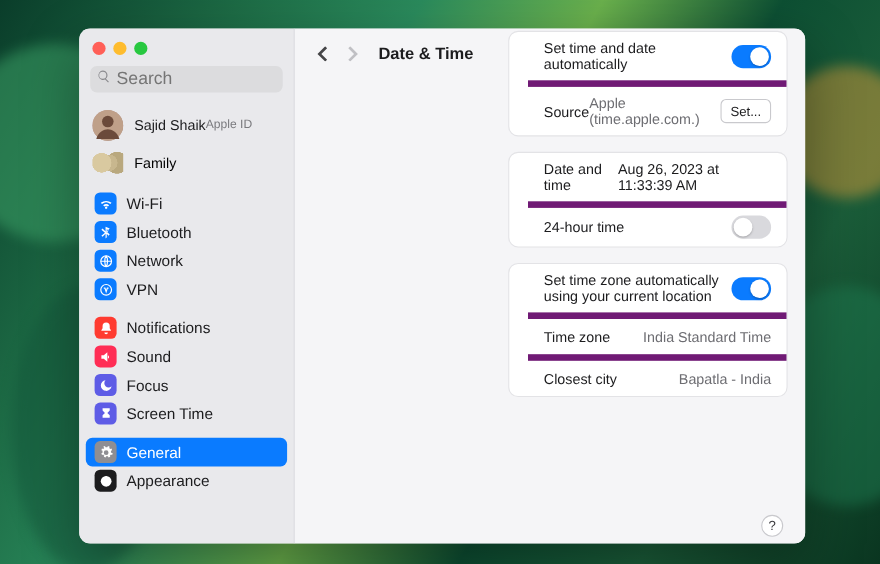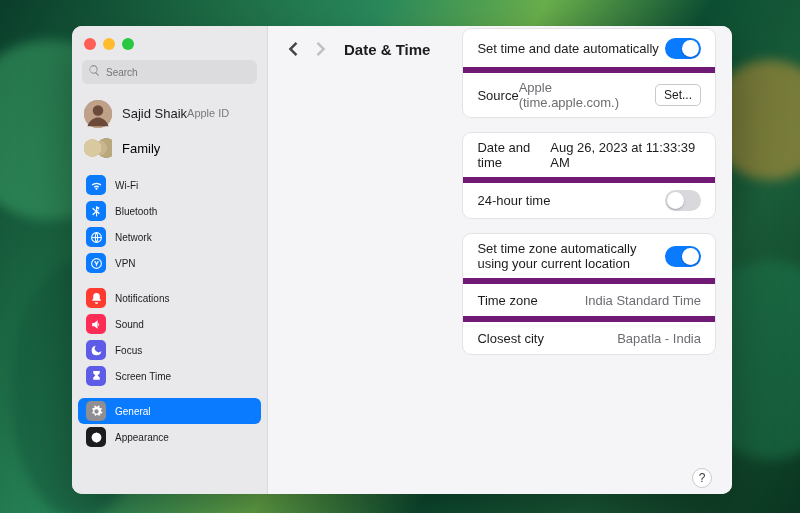--- a/index.html
+++ b/index.html
@@ -44,21 +44,21 @@
     height: 24px;
     background: #dcdcde;
     border-radius: 6px;
     display:flex; align-items:center;
     padding: 0 6px;
     gap:5px;
   }
   .search svg { width:13px; height:13px; }
   .search input {
     border:none; background:transparent; outline:none;
-    font-size: 10px; color:#6b6b70; width:100%;
+    font-size: 16px; color:#6b6b70; width:100%;
   }
 
   .user-row, .family-row {
     display:flex; align-items:center; gap:10px;
     padding: 6px 12px;
     cursor:default;
   }
   .user-row img, .avatar {
     width:28px; height:28px; border-radius:50%;
     background: linear-gradient(135deg,#caa,#976);
@@ -75,21 +75,21 @@
                 radial-gradient(circle at 55% 50%, #c8b78e 0 40%, transparent 41%),
                 radial-gradient(circle at 80% 50%, #b9a87e 0 40%, transparent 41%);
   }
 
   .nav { display:flex; flex-direction:column; padding: 4px 6px; gap:1px; overflow:hidden; }
   .nav-group { margin-top:8px; }
   .nav-item {
     display:flex; align-items:center; gap:9px;
     height:26px; padding:0 8px;
     border-radius:6px;
-    font-size:10px; color:#1c1c1e;
+    font-size:14px; color:#1c1c1e;
     cursor:default;
   }
   .nav-item.selected { background:#0a7bff; color:#fff; }
   .nic {
     width:20px; height:20px; border-radius:5px;
     display:flex; align-items:center; justify-content:center;
     flex-shrink:0;
   }
   .nic svg { width:13px; height:13px; fill:#fff; }
   .blue{background:#0a7bff;}
@@ -106,20 +106,21 @@
   .navbtn.disabled{ color:#c0c0c4; }
   .navbtn svg{width:10px;height:14px;}
   .title { font-size:15px; font-weight:600; color:#1c1c1e; margin-left:4px;}
 
   .content { flex:1; overflow-y:auto; padding: 2px 16px 16px 16px; position:relative; }
   .card {
     background:#ffffff;
     border-radius:9px;
     border:1px solid #e3e3e6;
     margin-bottom:14px;
+    padding-left:17px;
   }
   .row {
     display:flex; align-items:center; justify-content:space-between;
     min-height:38px;
     padding: 7px 14px;
     font-size:13px;
     color:#1c1c1e;
   }
   .row + .row { border-top:6px solid #701a75; }
   .row .label { }

